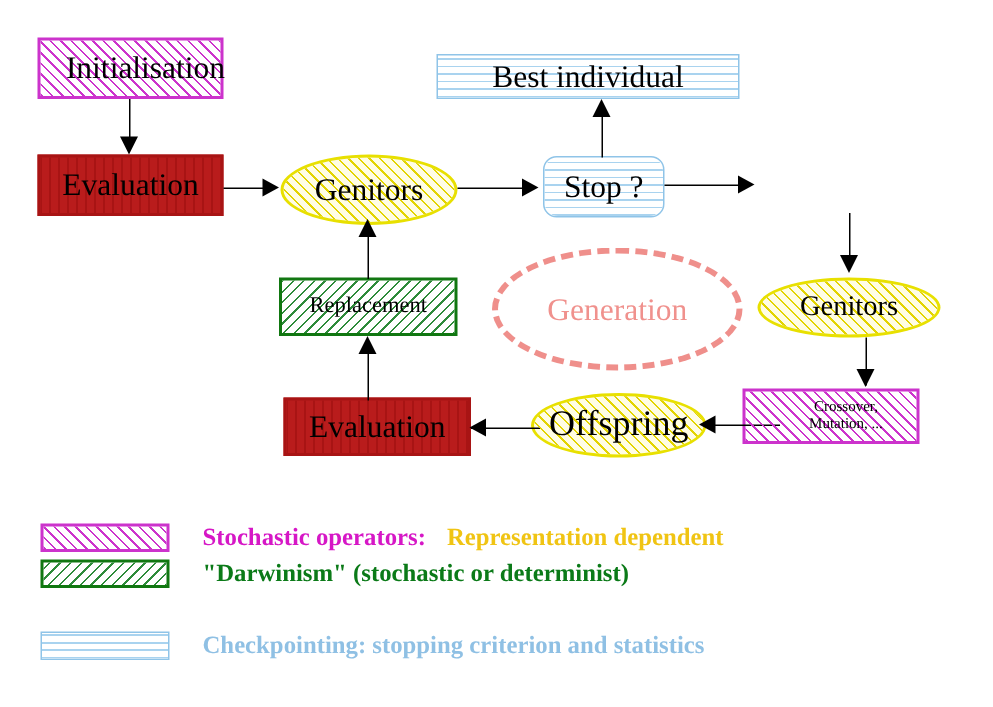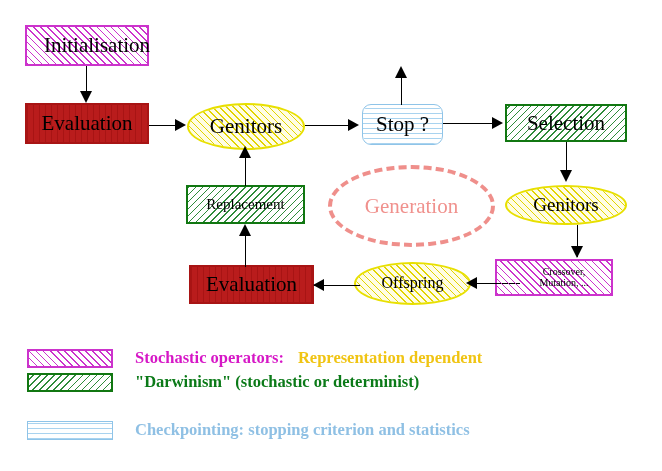--- a/index.html
+++ b/index.html
@@ -169,39 +169,39 @@
   </div>
 
   <div class="node sty-red" style="left:25px; top:103px; width:124px; height:41px; font-size:21px;">
     <span class="lbl">Evaluation</span>
   </div>
 
   <div class="node sty-yellow" style="left:187px; top:103px; width:118px; height:47px; font-size:21px;">
     <span class="lbl">Genitors</span>
   </div>
 
+  <div class="node sty-blue" style="left:291px; top:36px; width:202px; height:30px; font-size:21px;">
+    <span class="lbl">Best individual</span>
+  </div>
 
   <div class="node sty-blue rounded" style="left:362px; top:104px; width:81px; height:41px; font-size:21px;">
     <span class="lbl">Stop ?</span>
   </div>
 
-  <div class="node sty-green" style="left:505px; top:104px; width:122px; height:38px; font-size:21px;">
-    <span class="lbl">Selection</span>
-  </div>
 
   <div class="node sty-yellow" style="left:505px; top:185px; width:122px; height:40px; font-size:19px;">
     <span class="lbl">Genitors</span>
   </div>
 
   <div class="node sty-magenta" style="left:495px; top:259px; width:118px; height:37px; font-size:10px;">
     <span class="lbl">Crossover,
 Mutation, ...</span>
   </div>
 
-  <div class="node sty-yellow" style="left:354px; top:262px; width:117px; height:43px; font-size:16px;">
+  <div class="node sty-yellow" style="left:354px; top:262px; width:117px; height:43px; font-size:24px;">
     <span class="lbl">Offspring</span>
   </div>
 
   <div class="node sty-red" style="left:189px; top:265px; width:125px; height:39px; font-size:21px;">
     <span class="lbl">Evaluation</span>
   </div>
 
   <div class="node sty-green" style="left:186px; top:185px; width:119px; height:39px; font-size:15px;">
     <span class="lbl">Replacement</span>
   </div>

